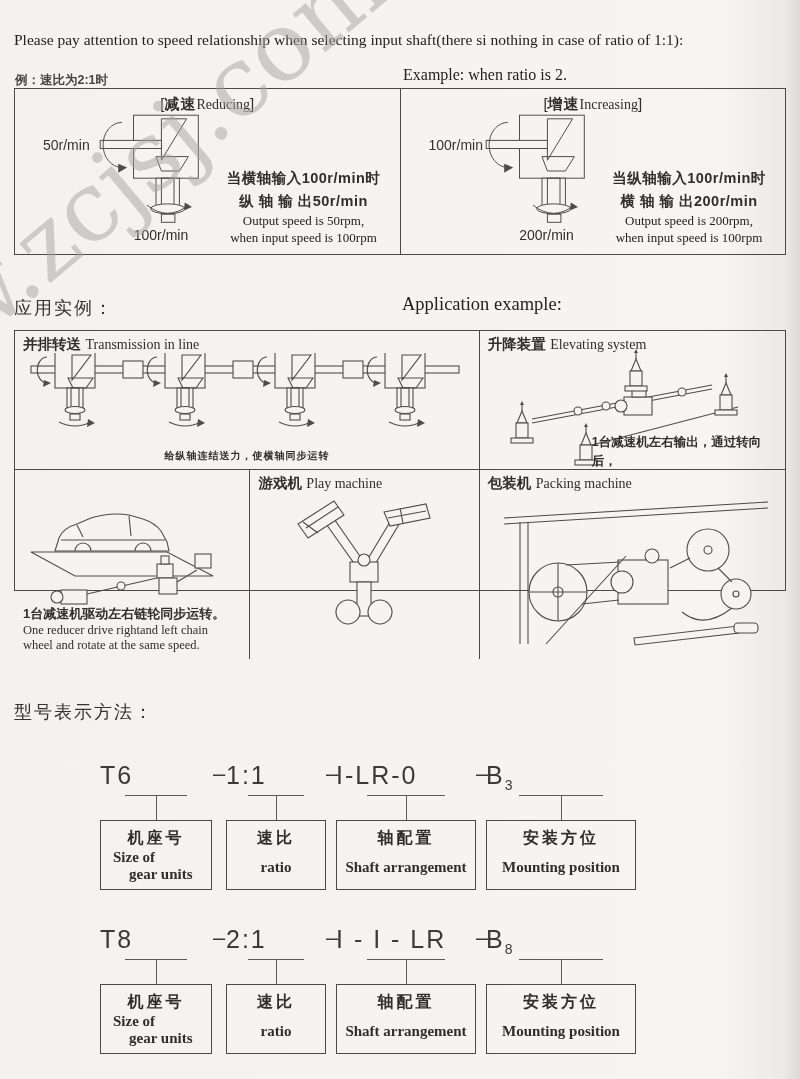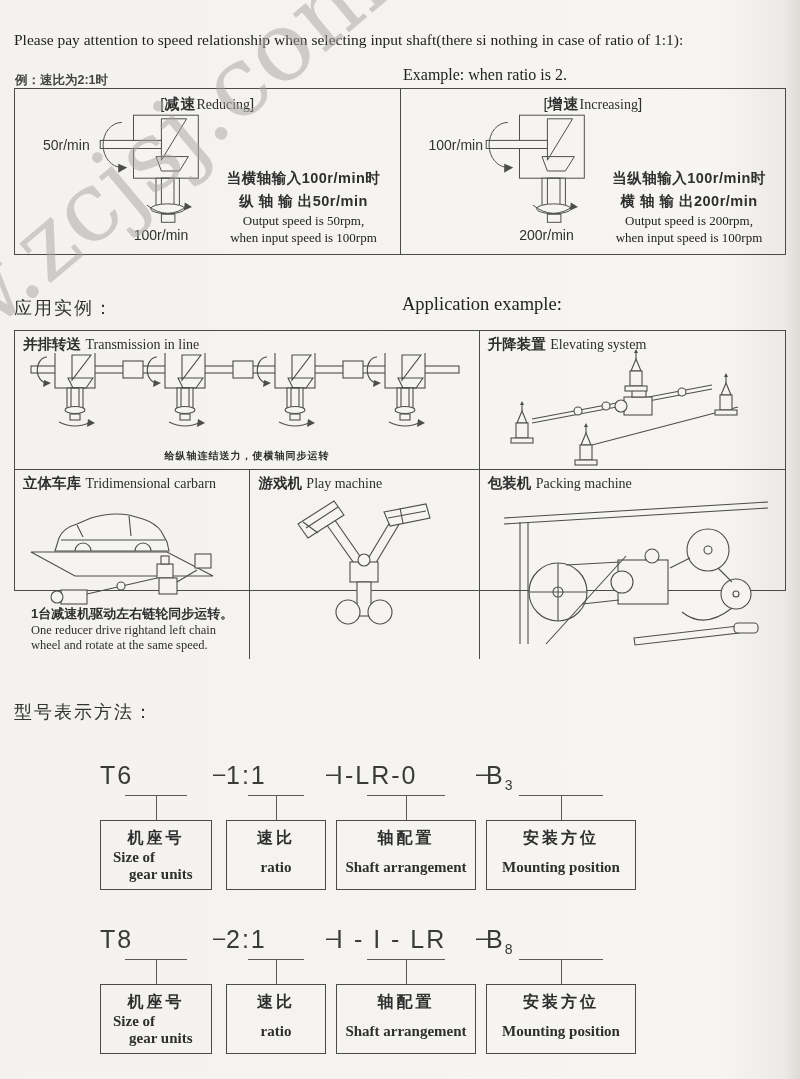--- a/index.html
+++ b/index.html
@@ -49,21 +49,21 @@
   .cell-label .en { font-family:"Liberation Serif", serif; font-size:14px; }
   .cell-a { width:466px; border-right:1px solid #4a4a4a; }
   .cell-b { width:306px; }
   .cell-c { width:236px; border-right:1px solid #4a4a4a; }
   .cell-d { width:230px; border-right:1px solid #4a4a4a; }
   .cell-e { width:306px; }
   .cap-a { position:absolute; left:0; bottom:6px; width:100%; text-align:center;
     font-size:10px; font-weight:bold; letter-spacing:1px; }
   .cap-b { position:absolute; left:112px; top:102px; width:190px; font-size:12.5px;
     font-weight:bold; line-height:1.55; }
-  .cap-c { position:absolute; left:16px; bottom:6px; width:220px; }
+  .cap-c { position:absolute; left:8px; bottom:6px; width:220px; }
   .cap-c .zh { font-size:13px; font-weight:bold; }
   .cap-c .en { font-family:"Liberation Serif", serif; font-size:12.5px; line-height:1.2; }
   .cap-d { position:absolute; left:0; bottom:22px; width:100%; text-align:center;
     font-size:13.5px; font-weight:bold; }
   .svg-a { position:absolute; left:8px; top:22px; }
   .svg-b { position:absolute; left:6px; top:14px; }
   .svg-c { position:absolute; left:2px; top:20px; }
   .svg-d { position:absolute; left:26px; top:18px; }
   .svg-e { position:absolute; left:6px; top:22px; }
 
@@ -236,30 +236,30 @@
           <circle class="pf" cx="120" cy="61" r="4"></circle>
           <circle class="pf" cx="196" cy="47" r="4"></circle>
           <rect class="pf" x="138" y="52" width="28" height="18"></rect>
           <rect class="pf" x="146" y="44" width="14" height="8"></rect>
           <circle class="pf" cx="135" cy="61" r="6"></circle>
           <use href="#jack" x="150" y="22"></use>
           <use href="#jack" x="240" y="46"></use>
           <use href="#jack" x="36" y="74"></use>
           <use href="#jack" x="100" y="96"></use>
         </svg>
+        <div class="cap-b">
+          <div>1台减速机左右输出，通过转向后，</div>
+
+        </div>
       </div>
     </div>
 
     <div class="app-row2">
 
       <div class="app-cell cell-c">
-        <div class="cell-label">
-          <span class="zh">立体车库</span>
-          <span class="en">Tridimensional carbarn</span>
-        </div>
         <svg class="svg-c" width="232" height="122" viewBox="0 0 232 122">
           <polygon class="pf" points="14,62 150,62 196,86 58,86"></polygon>
           <path class="pf" d="M38,61 L42,48 Q46,38 60,34 L74,28 Q94,22 112,25 L126,29 Q138,33 144,41 L150,52 L152,61 Z"></path>
           <path d="M60,35 L66,47 M112,26 L114,46 M44,50 L148,50"></path>
           <path d="M58,61 A8,8 0 0 1 74,61 M118,61 A8,8 0 0 1 134,61"></path>
           <rect class="pf" x="140" y="74" width="16" height="14"></rect>
           <rect class="pf" x="144" y="66" width="8" height="8"></rect>
           <rect class="pf" x="178" y="64" width="16" height="14"></rect>
           <line x1="70" y1="104" x2="140" y2="88"></line>
           <circle class="pf" cx="104" cy="96" r="4"></circle>

